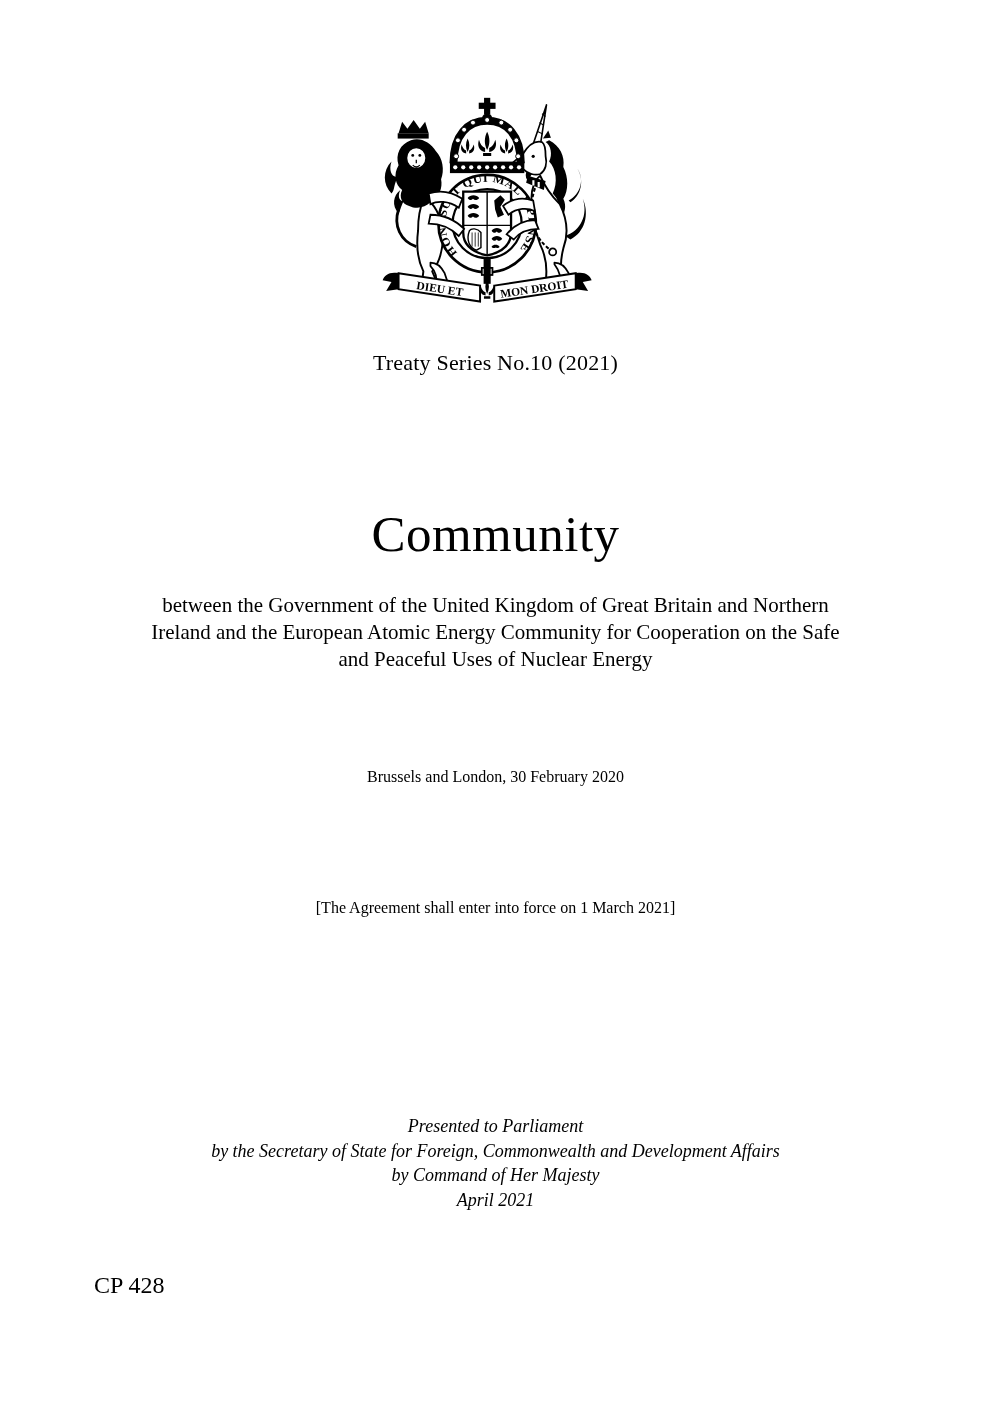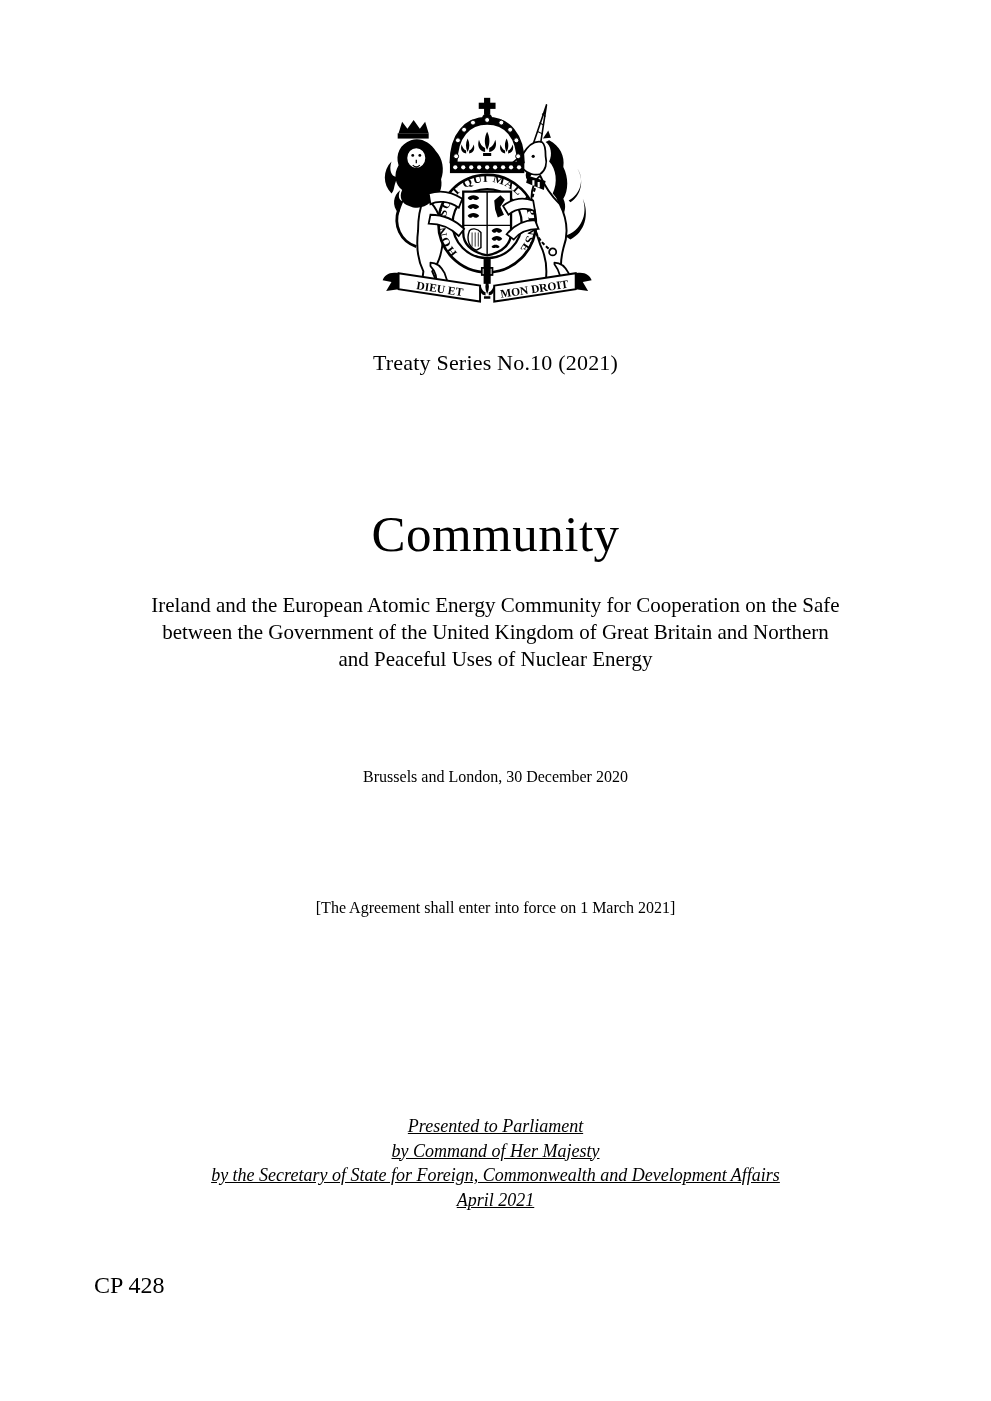--- a/index.html
+++ b/index.html
@@ -14,21 +14,21 @@
   }
   .centered { position: absolute; left: 0; width: 100%; text-align: center; }
   .crest { position: absolute; top: 94px; left: 50%; transform: translateX(-50%); width: 248px; height: 222px; }
   .crest svg { display: block; }
   .crest text { font-family: "Liberation Serif", "DejaVu Serif", serif; }
   .treaty-series { top: 350px; font-size: 22px; letter-spacing: 0.2px; }
   .doc-title { top: 505px; font-size: 51px; font-weight: 400; margin: 0; letter-spacing: 0.5px; }
   .subtitle { top: 592px; font-size: 21px; line-height: 27px; }
   .place-date { top: 768px; font-size: 16px; }
   .force-note { top: 899px; font-size: 16px; }
-  .presented { top: 1114px; font-size: 18px; line-height: 24.5px; font-style: italic; text-decoration: underline; }
+  .presented { top: 1114px; font-size: 18px; line-height: 24.5px; font-style: italic; }
   .cp-number { position: absolute; left: 94px; top: 1272px; font-size: 24px; }
 </style>
 </head>
 <body>
 
 <div class="page">
 
   <div class="crest">
     <svg width="248" height="222" viewBox="0 0 280 250" xmlns="http://www.w3.org/2000/svg">
 
@@ -164,31 +164,31 @@
         <text x="184" y="224" transform="rotate(-8.7 184 224)" text-anchor="middle" font-size="13" font-weight="bold" fill="#000">MON DROIT</text>
       </g>
     </svg>
   </div>
 
   <div class="centered treaty-series">Treaty Series No.10 (2021)</div>
 
   <h1 class="centered doc-title">Community</h1>
 
   <div class="centered subtitle">
+    <div>between the Government of the United Kingdom of Great Britain and Northern</div>
     <div>Ireland and the European Atomic Energy Community for Cooperation on the Safe</div>
-    <div>between the Government of the United Kingdom of Great Britain and Northern</div>
     <div>and Peaceful Uses of Nuclear Energy</div>
   </div>
 
-  <div class="centered place-date">Brussels and London, 30 December 2020</div>
+  <div class="centered place-date">Brussels and London, 30 February 2020</div>
 
   <div class="centered force-note">[The Agreement shall enter into force on 1 March 2021]</div>
 
   <div class="centered presented">
     <div>Presented to Parliament</div>
+    <div>by the Secretary of State for Foreign, Commonwealth and Development Affairs</div>
     <div>by Command of Her Majesty</div>
-    <div>by the Secretary of State for Foreign, Commonwealth and Development Affairs</div>
     <div>April 2021</div>
   </div>
 
   <div class="cp-number">CP 428</div>
 
 </div>
 
 </body></html>

